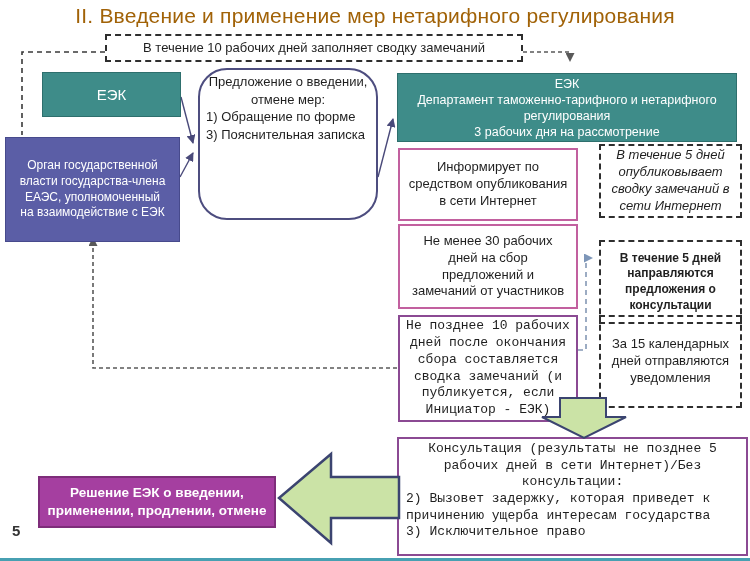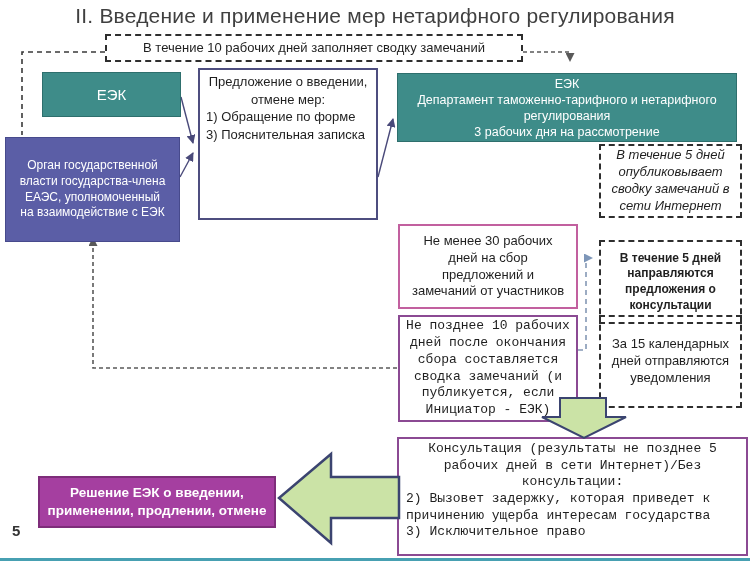--- a/index.html
+++ b/index.html
@@ -3,39 +3,39 @@
 <meta charset="utf-8">
 <style>
   html,body{margin:0;padding:0;background:#fff;}
   .slide{
     position:relative;width:750px;height:561px;background:#ffffff;overflow:hidden;
     font-family:"Liberation Sans","DejaVu Sans",sans-serif;color:#1f1f1f;
   }
   .abs{position:absolute;box-sizing:border-box;}
   .title{
     top:4px;left:0;width:750px;text-align:center;
-    font-size:21px;color:#404040;letter-spacing:.2px;
+    font-size:21px;color:#a16207;letter-spacing:.2px;
   }
   .pagenum{left:12px;top:522px;font-size:15px;font-weight:bold;color:#333;}
   .box{
     position:absolute;box-sizing:border-box;display:flex;flex-direction:column;
     align-items:center;justify-content:center;text-align:center;line-height:1.3;
   }
   .teal{background:#3e8c89;color:#fff;border:1px solid #2e6f6d;}
   .slate{background:#5b5ea6;color:#fff;border:1px solid #474a8c;}
   .magenta{background:#a53fa0;color:#fff;border:2px solid #7e2d7a;font-weight:bold;}
   .outline-navy{background:#fff;border:2px solid #4d4d7f;}
   .outline-pink{background:#fff;border:2px solid #c2609f;}
   .outline-purple{background:#fff;border:2px solid #8b4a93;font-family:Liberation Mono, monospace;}
   .dashedbox{background:transparent;border:2px dashed #2e2e2e;}
   .top-note{left:105px;top:34px;width:418px;height:28px;font-size:13px;border:2px dashed #2e2e2e;}
   .eek{left:42px;top:72px;width:139px;height:45px;font-size:15px;}
   .organ{left:5px;top:137px;width:175px;height:105px;font-size:12px;padding:13px;}
   .proposal{left:198px;top:68px;width:180px;height:152px;font-size:13px;padding:3px 6px;
-    justify-content:flex-start;align-items:stretch;line-height:1.35;}
+    justify-content:flex-start;align-items:stretch;line-height:1.35;border-radius:29px;}
   .proposal .head{text-align:center;}
   .proposal .item{text-align:left;}
   .department{left:397px;top:73px;width:340px;height:69px;font-size:12.5px;padding:1px 4px;line-height:1.28;}
   .p-inform{left:398px;top:148px;width:180px;height:73px;font-size:13px;padding:2px 8px;}
   .p-collect{left:398px;top:224px;width:180px;height:85px;font-size:13px;padding:2px 8px;}
   .p-summary{left:398px;top:315px;width:180px;height:107px;font-size:13px;padding:2px 6px;}
   .d-publish{left:599px;top:144px;width:143px;height:74px;font-size:13px;padding:2px 6px;font-style:italic;}
   .d-consult{left:599px;top:240px;width:143px;height:84px;font-size:12px;padding:2px 6px;font-weight:bold;}
   .d-notify{left:599px;top:315px;width:143px;height:93px;font-size:13px;padding:2px 6px;}
   .decision{left:38px;top:476px;width:238px;height:52px;font-size:13.5px;padding:2px 4px;}
@@ -95,20 +95,23 @@
     <div class="item">1) Обращение по форме</div>
     <div class="item">3) Пояснительная записка</div>
   </div>
 
   <div class="box teal department">
     <div>ЕЭК</div>
     <div>Департамент таможенно-тарифного и нетарифного регулирования</div>
     <div>3 рабочих дня на рассмотрение</div>
   </div>
 
+  <div class="box outline-pink p-inform">
+    <span>Информирует по средством опубликования в сети Интернет</span>
+  </div>
   <div class="box outline-pink p-collect">
     <span>Не менее 30 рабочих дней на сбор предложений и замечаний от участников</span>
   </div>
   <div class="box outline-purple p-summary">
     <span>Не позднее 10 рабочих дней после окончания сбора составляется сводка замечаний (и публикуется, если Инициатор - ЕЭК)</span>
   </div>
 
   <div class="box dashedbox d-publish">
     <span>В течение 5 дней опубликовывает сводку замечаний в сети Интернет</span>
   </div>

